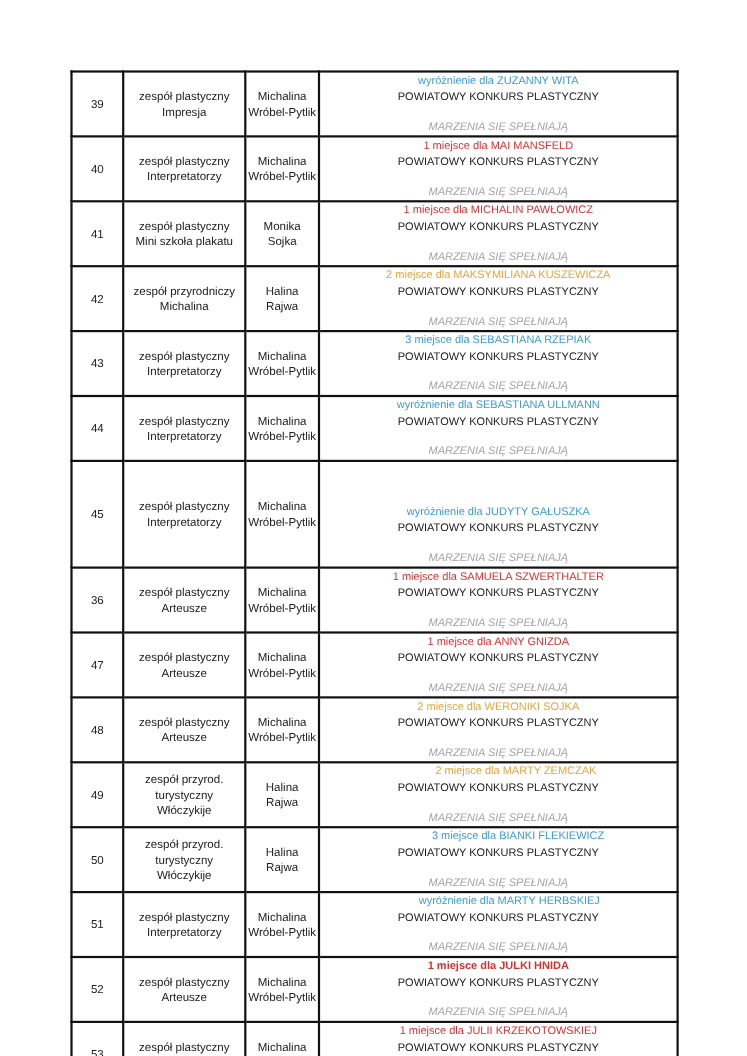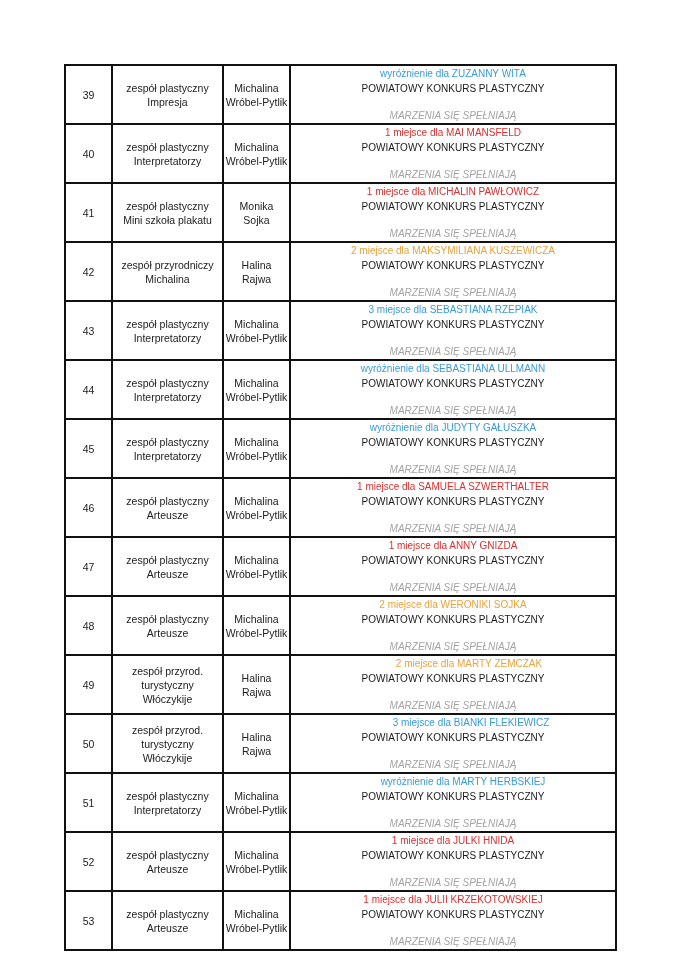--- a/index.html
+++ b/index.html
@@ -133,27 +133,27 @@
           <td class="num">45</td>
           <td class="group">
             <span class="group-line">zespół plastyczny</span>
             <span class="group-line">Interpretatorzy</span>
           </td>
           <td class="teacher">
             <span class="teacher-line">Michalina</span>
             <span class="teacher-line">Wróbel-Pytlik</span>
           </td>
           <td class="award">
-            <span class="award-line hl-blue" style="color: rgb(58, 155, 213);">wyróżnienie dla JUDYTY GAŁUSZKA</span>
-            <span class="award-line award-title">POWIATOWY KONKURS PLASTYCZNY</span>
-            <span class="award-line award-motto" style="color: rgb(163, 163, 163);">MARZENIA SIĘ SPEŁNIAJĄ</span>
-          </td>
-        </tr>
-        <tr>
-          <td class="num">46</td>
+            <span class="award-line hl-blue" style="color: rgb(58, 155, 213); margin-top: 38px;">wyróżnienie dla JUDYTY GAŁUSZKA</span>
+            <span class="award-line award-title">POWIATOWY KONKURS PLASTYCZNY</span>
+            <span class="award-line award-motto" style="color: rgb(163, 163, 163);">MARZENIA SIĘ SPEŁNIAJĄ</span>
+          </td>
+        </tr>
+        <tr>
+          <td class="num">36</td>
           <td class="group">
             <span class="group-line">zespół plastyczny</span>
             <span class="group-line">Arteusze</span>
           </td>
           <td class="teacher">
             <span class="teacher-line">Michalina</span>
             <span class="teacher-line">Wróbel-Pytlik</span>
           </td>
           <td class="award">
             <span class="award-line hl-red" style="color: rgb(217, 48, 47);">1 miejsce dla SAMUELA SZWERTHALTER</span>
@@ -247,21 +247,21 @@
           <td class="num">52</td>
           <td class="group">
             <span class="group-line">zespół plastyczny</span>
             <span class="group-line">Arteusze</span>
           </td>
           <td class="teacher">
             <span class="teacher-line">Michalina</span>
             <span class="teacher-line">Wróbel-Pytlik</span>
           </td>
           <td class="award">
-            <span class="award-line hl-red" style="color: rgb(217, 48, 47);">1 miejsce dla JULKI HNIDA</span>
+            <span class="award-line hl-red" style="color: rgb(217, 48, 47); font-weight: bold;">1 miejsce dla JULKI HNIDA</span>
             <span class="award-line award-title">POWIATOWY KONKURS PLASTYCZNY</span>
             <span class="award-line award-motto" style="color: rgb(163, 163, 163);">MARZENIA SIĘ SPEŁNIAJĄ</span>
           </td>
         </tr>
         <tr>
           <td class="num">53</td>
           <td class="group">
             <span class="group-line">zespół plastyczny</span>
             <span class="group-line">Arteusze</span>
           </td>

